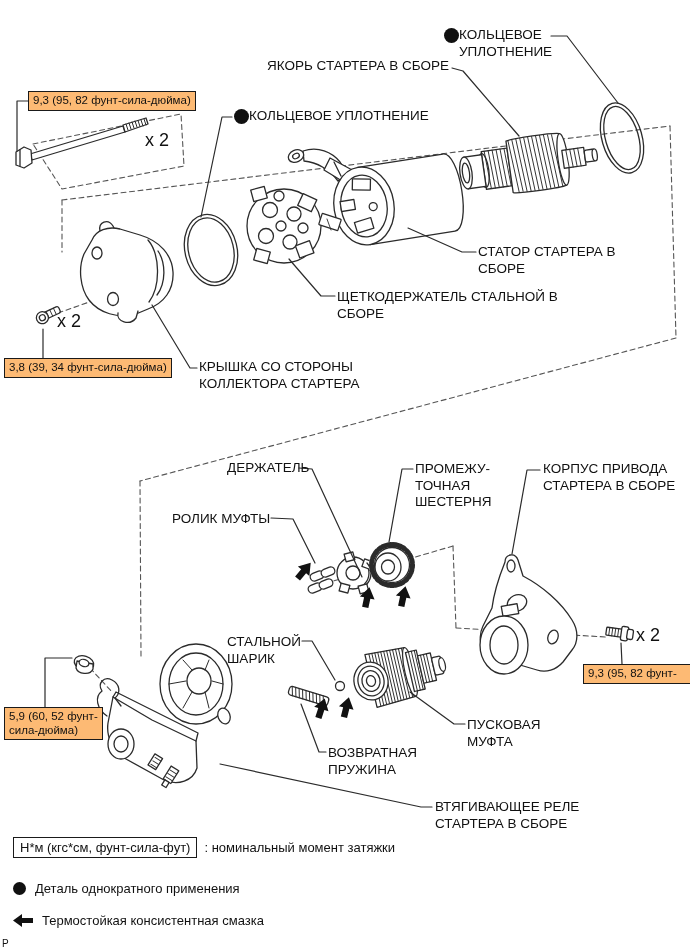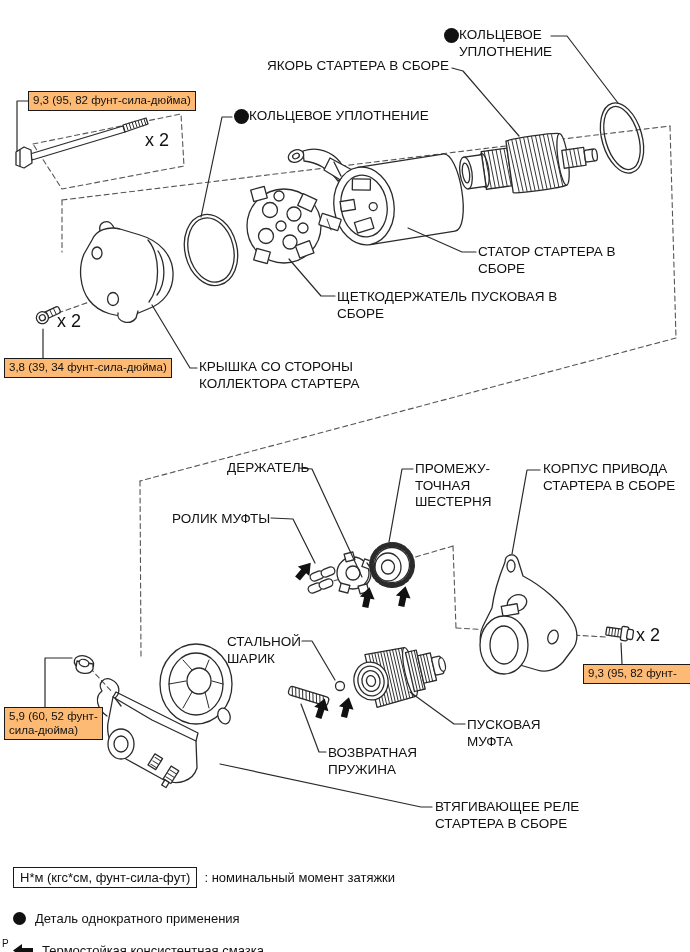--- a/index.html
+++ b/index.html
@@ -5,21 +5,21 @@
   html,body{margin:0;padding:0;background:#fff;}
   .page{position:relative;width:690px;height:952px;background:#fff;overflow:hidden;
         font-family:"Liberation Sans", sans-serif;color:#111;}
   svg.art{position:absolute;left:0;top:0;}
   .lbl{position:absolute;font-size:13.5px;line-height:16.5px;color:#111;white-space:nowrap;}
   .dotlbl{display:flex;gap:0;align-items:flex-start;}
   .dot{width:15px;height:15px;border-radius:50%;background:#111;flex:none;margin-top:1px;}
   .tbox{position:absolute;border:1.5px solid #1a1a1a;background:#fdba74;
         font-size:11.5px;line-height:13.5px;padding:2px 4px;white-space:nowrap;}
   .qty{position:absolute;font-size:18px;color:#111;white-space:nowrap;}
-  .legend-row{position:absolute;display:flex;align-items:center;gap:9px;font-size:13px;color:#111;white-space:nowrap;margin-top:30px;}
+  .legend-row{position:absolute;display:flex;align-items:center;gap:9px;font-size:13px;color:#111;white-space:nowrap;}
   .legend-box{border:1.5px solid #1a1a1a;padding:2px 6px;font-size:13px;background:#fff;}
   .legend-note{margin-left:-2px;}
   .ldot{width:13px;height:13px;border-radius:50%;background:#111;flex:none;}
   .pmark{position:absolute;font-size:10px;color:#111;}
   .clip3{overflow:hidden;width:100px;}
 </style>
 </head>
 <body>
 
 <div class="page">
@@ -268,21 +268,21 @@
   <span class="dot"></span>
   <div>КОЛЬЦЕВОЕ УПЛОТНЕНИЕ</div>
 </div>
 
 <div class="lbl" style="left:478px;top:244px">
   <div>СТАТОР СТАРТЕРА В</div>
   <div>СБОРЕ</div>
 </div>
 
 <div class="lbl" style="left:337px;top:289px">
-  <div>ЩЕТКОДЕРЖАТЕЛЬ ПУСКОВАЯ В</div>
+  <div>ЩЕТКОДЕРЖАТЕЛЬ СТАЛЬНОЙ В</div>
   <div>СБОРЕ</div>
 </div>
 
 <div class="lbl" style="left:199px;top:359px">
   <div>КРЫШКА СО СТОРОНЫ</div>
   <div>КОЛЛЕКТОРА СТАРТЕРА</div>
 </div>
 
 <div class="lbl" style="left:227px;top:460px">ДЕРЖАТЕЛЬ</div>
 

